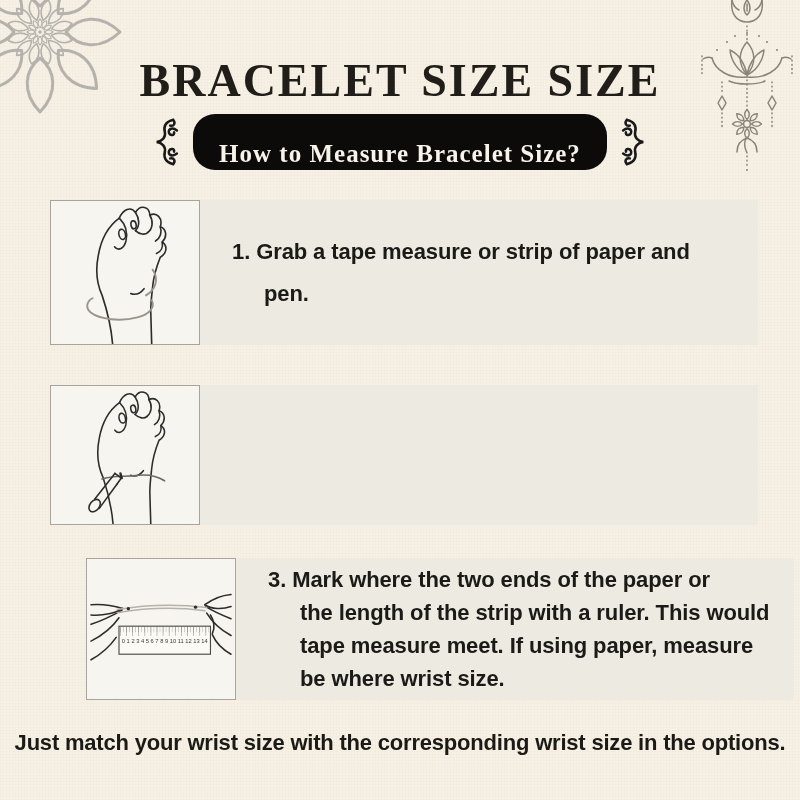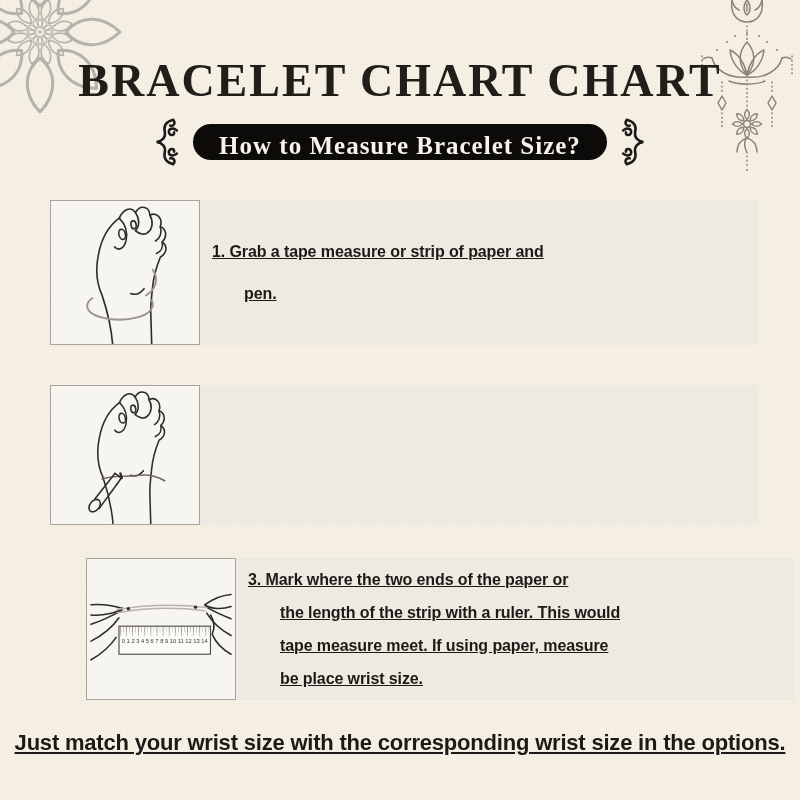--- a/index.html
+++ b/index.html
@@ -47,58 +47,56 @@
   .flourish{width:37px;height:52px;flex:0 0 auto;}
   .flourish.mirror{transform:scaleX(-1);}
   .badge{
     background:var(--badge-background);
     color:var(--badge-text);
     font-family:"Liberation Serif", serif;
     font-weight:700;
     font-size:25px;
     letter-spacing:1px;
     line-height:44px;
-    height:36px;
-    padding:0 26px;
+    height:56px;
+    padding:18px 26px;
     border-radius:22px;
     white-space:nowrap;
   }
   .step-row{
     position:absolute;left:50px;width:708px;
     background:var(--row-background);
     display:flex;align-items:center;
   }
   .row1{top:200px;height:145px;}
   .row2{top:385px;height:140px;}
   .row3{top:558px;height:142px;margin-left:36px;}
   .panel{
     width:150px;height:100%;flex:0 0 auto;
     background:var(--panel-background);
     border:1px solid var(--panel-border);
   }
   .panel svg{width:100%;height:100%;display:block;}
   .step-text{
-    padding-left:12px;
-    font-size:16px;
+    padding-left:32px;
+    font-size:22px;
     font-weight:700;
     letter-spacing:-0.1px;
-    text-decoration:underline;
   }
   .row1 .line,.row2 .line{line-height:42px;}
   .row3 .line{line-height:33px;}
   .line{white-space:nowrap;}
   .line.cont{margin-left:32px;}
   .footer-note{
     position:absolute;left:0;top:730px;width:800px;
     text-align:center;
     font-size:22px;
     font-weight:700;
     letter-spacing:-0.2px;
     white-space:nowrap;
-    text-decoration:underline;
   }
   .sketch-lines{stroke:var(--sketch);fill:none;stroke-width:1.7;stroke-linecap:round;stroke-linejoin:round;}
   .string-lines{stroke:var(--string);fill:none;stroke-width:2;stroke-linecap:round;}
   .lotus-lines{stroke:var(--lotus);fill:none;stroke-width:1.5;stroke-linecap:round;stroke-linejoin:round;}
   .mandala-lines{stroke:var(--mandala);fill:none;stroke-linecap:round;stroke-linejoin:round;}
 </style>
 </head>
 <body>
 
 <svg class="decor decor-mandala" viewBox="0 0 150 150" aria-hidden="true">
@@ -202,21 +200,21 @@
   </g>
   <g class="lotus-lines">
     <path d="M45,152 C45,145 49,140 55,138"></path>
     <path d="M55,153 C52,147 52,141 55,137"></path>
     <path d="M65,152 C65,145 61,140 55,138"></path>
     <path d="M55,156 L55,167" stroke-dasharray="0.8 3.4"></path>
     <circle cx="55" cy="170" r="1" fill="var(--lotus)" stroke="none"></circle>
   </g>
 </svg>
 
-<h1 class="page-title">BRACELET CHART CHART</h1>
+<h1 class="page-title">BRACELET SIZE SIZE</h1>
 
 <div class="badge-row">
   <svg class="flourish" viewBox="0 0 36 54" aria-hidden="true">
     <g fill="none" stroke="#191919" stroke-width="2.6" stroke-linecap="round">
       <path d="M30,4 C22,6 20,11 21.5,17 C22.5,22 19,26 13,27 C19,28 22.5,32 21.5,37 C20,43 22,48 30,50"></path>
       <path d="M30,4 C33,7 31,11 27,10"></path>
       <path d="M30,50 C33,47 31,43 27,44"></path>
       <path d="M34,15 C29,11 24,14 26,18 C27.5,21 32,20 31,17"></path>
       <path d="M34,39 C29,43 24,40 26,36 C27.5,33 32,34 31,37"></path>
     </g>
@@ -324,17 +322,17 @@
         <rect x="31" y="72.5" width="96" height="6" fill="url(#tkminor)"></rect>
         <rect x="31" y="72.5" width="96" height="10" fill="url(#tkmajor)"></rect>
         <text x="79" y="90" text-anchor="middle" font-size="5.6" fill="#3a3a36" textLength="92" lengthAdjust="spacingAndGlyphs" font-family="Liberation Sans, sans-serif">0 1 2 3 4 5 6 7 8 9 10 11 12 13 14</text>
       </g>
     </svg>
   </div>
   <div class="step-text">
     <div class="line">3. Mark where the two ends of the paper or</div>
     <div class="line cont">the length of the strip with a ruler. This would</div>
     <div class="line cont">tape measure meet. If using paper, measure</div>
-    <div class="line cont">be place wrist size.</div>
+    <div class="line cont">be where wrist size.</div>
   </div>
 </section>
 
 <p class="footer-note">Just match your wrist size with the corresponding wrist size in the options.</p>
 
 </body></html>

